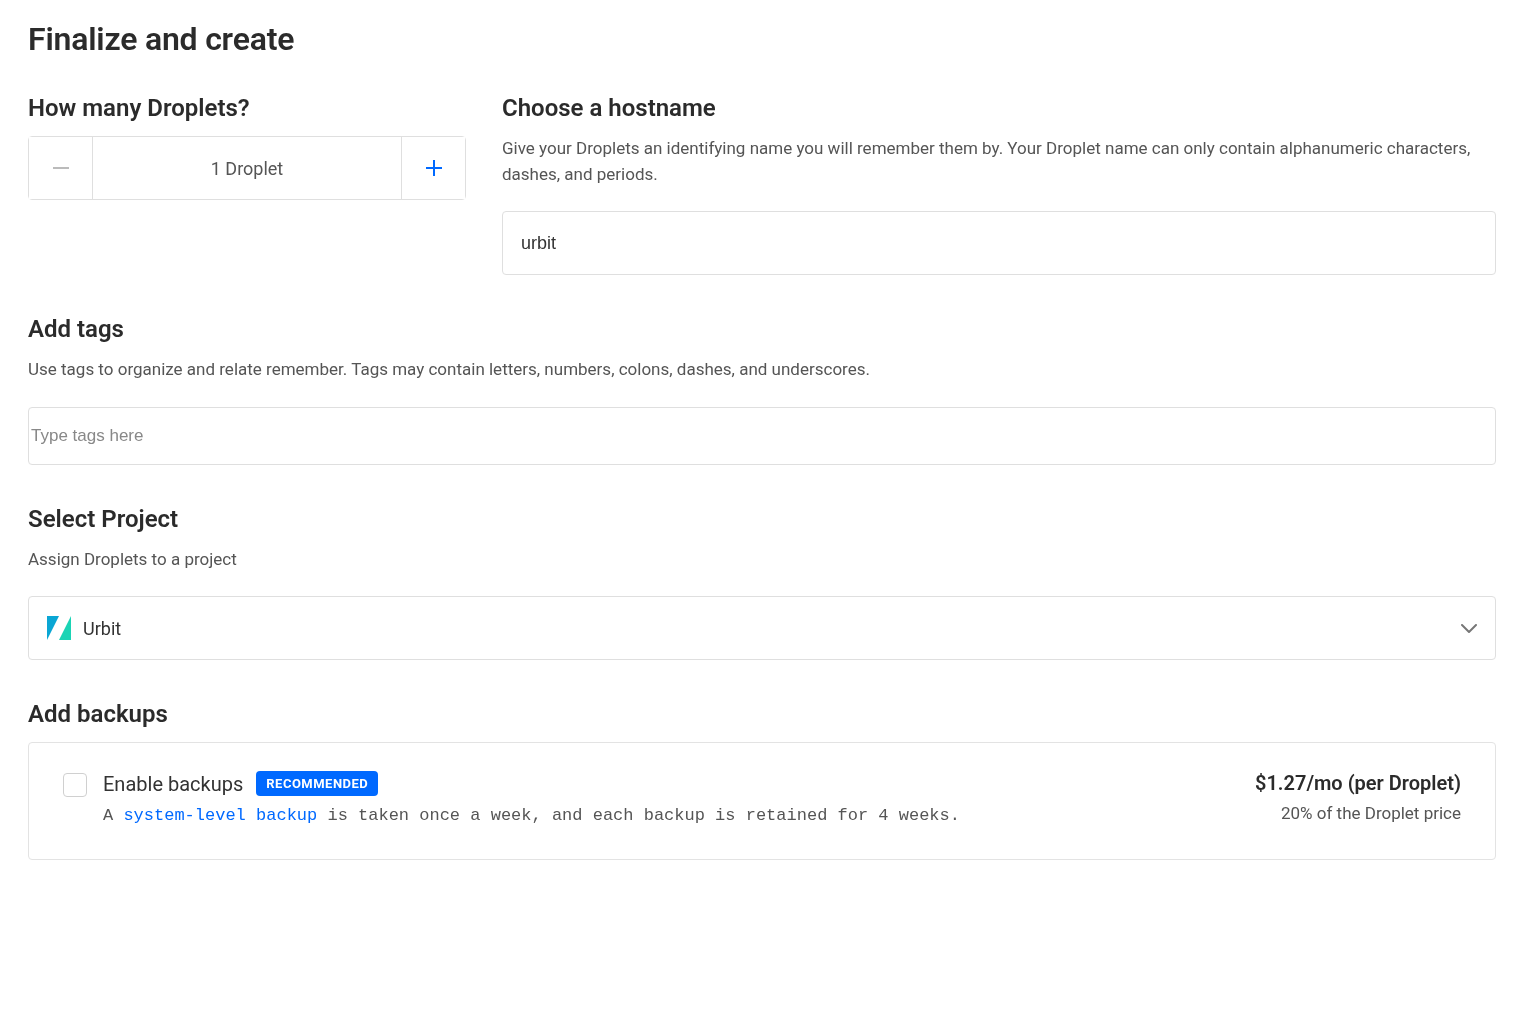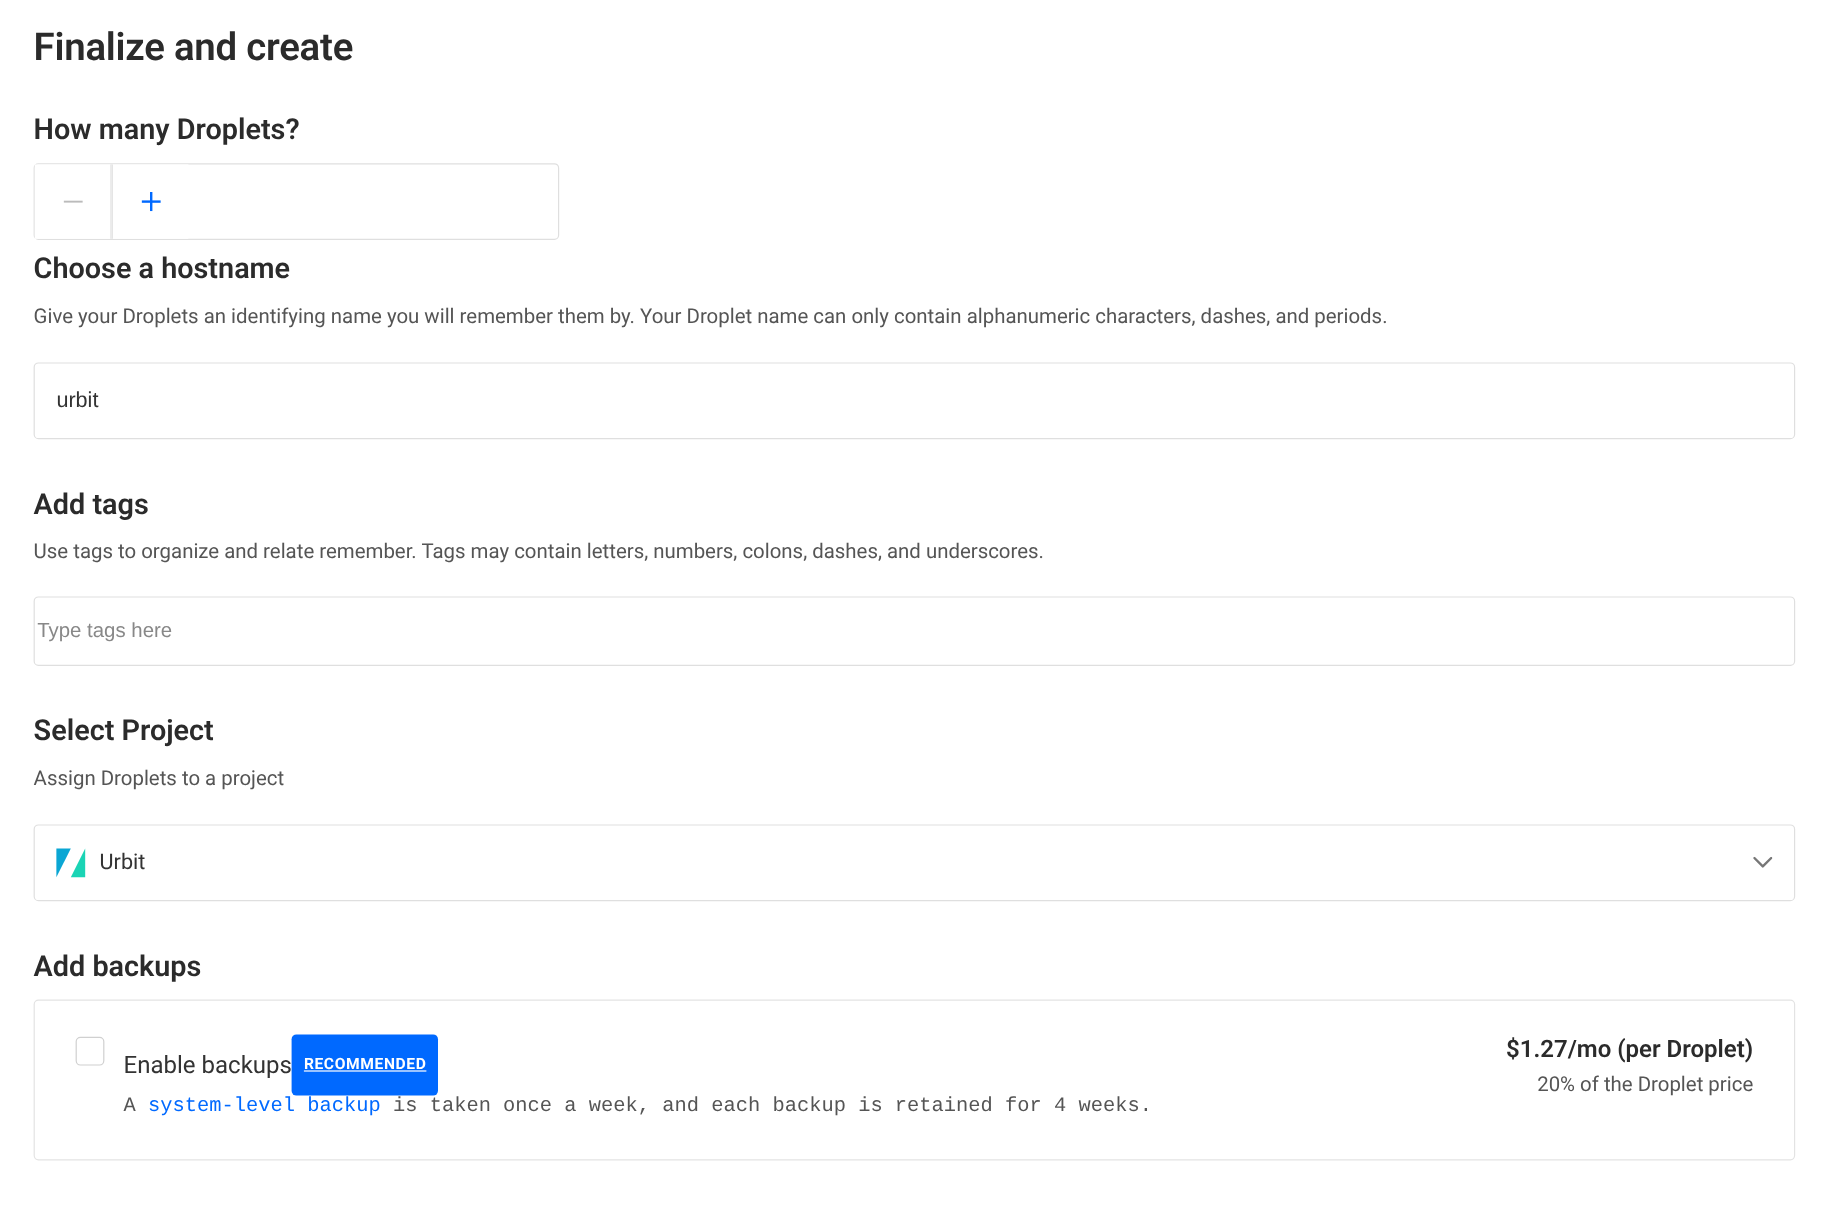--- a/index.html
+++ b/index.html
@@ -29,23 +29,22 @@
     line-height: 1.5;
     margin-bottom: 24px;
   }
   a.inline-link, span.inline-link {
     color: #0069ff;
     text-decoration: none;
     cursor: pointer;
   }
   .row-two {
     display: flex;
-    gap: 10px;
+    gap: 36px;
     margin-bottom: 40px;
-    flex-direction: column;
   }
   .col-droplets { width: 438px; flex-shrink: 0; }
   .col-hostname { flex: 1; }
 
   
   .stepper {
     display: flex;
     height: 64px;
     border: 1px solid #dfdfdf;
     border-radius: 4px;
@@ -159,36 +158,36 @@
     border: 1px solid #d0d0d0;
     border-radius: 4px;
     background: #fff;
     cursor: pointer;
     flex-shrink: 0;
     margin-top: 2px;
   }
   .backup-body .line1 {
     display: flex;
     align-items: center;
-    gap: 0;
+    gap: 13px;
+    margin-bottom: 10px;
   }
   .backup-body .enable-label {
     font-size: 20px;
     color: #333;
     font-weight: 400;
   }
   .badge {
     background: #0069ff;
     color: #fff;
     font-size: 13px;
     font-weight: 700;
     letter-spacing: 0.5px;
-    padding: 18px 10px;
-    border-radius: 4px;
-    text-decoration: underline;
+    padding: 5px 10px;
+    border-radius: 4px;
   }
   .backup-body .line2 {
     font-size: 17px;
     color: #555;
     font-family: Liberation Mono, monospace;
   }
   .backup-right {
     text-align: right;
   }
   .backup-right .price {
@@ -209,20 +208,21 @@
 
 <div class="row-two">
   <div class="col-droplets">
     <h2 class="section-title">How many Droplets?</h2>
     <div class="stepper">
       <button class="minus">
         <svg width="16" height="2" viewBox="0 0 16 2">
             <rect width="16" height="2" fill="#bbb"></rect>
           </svg>
       </button>
+      <div class="value">1 Droplet</div>
       <button class="plus">
         <svg width="16" height="16" viewBox="0 0 16 16">
             <rect x="7" y="0" width="2" height="16" fill="#0069ff"></rect>
             <rect x="0" y="7" width="16" height="2" fill="#0069ff"></rect>
           </svg>
       </button>
     </div>
   </div>
 
   <div class="col-hostname">

